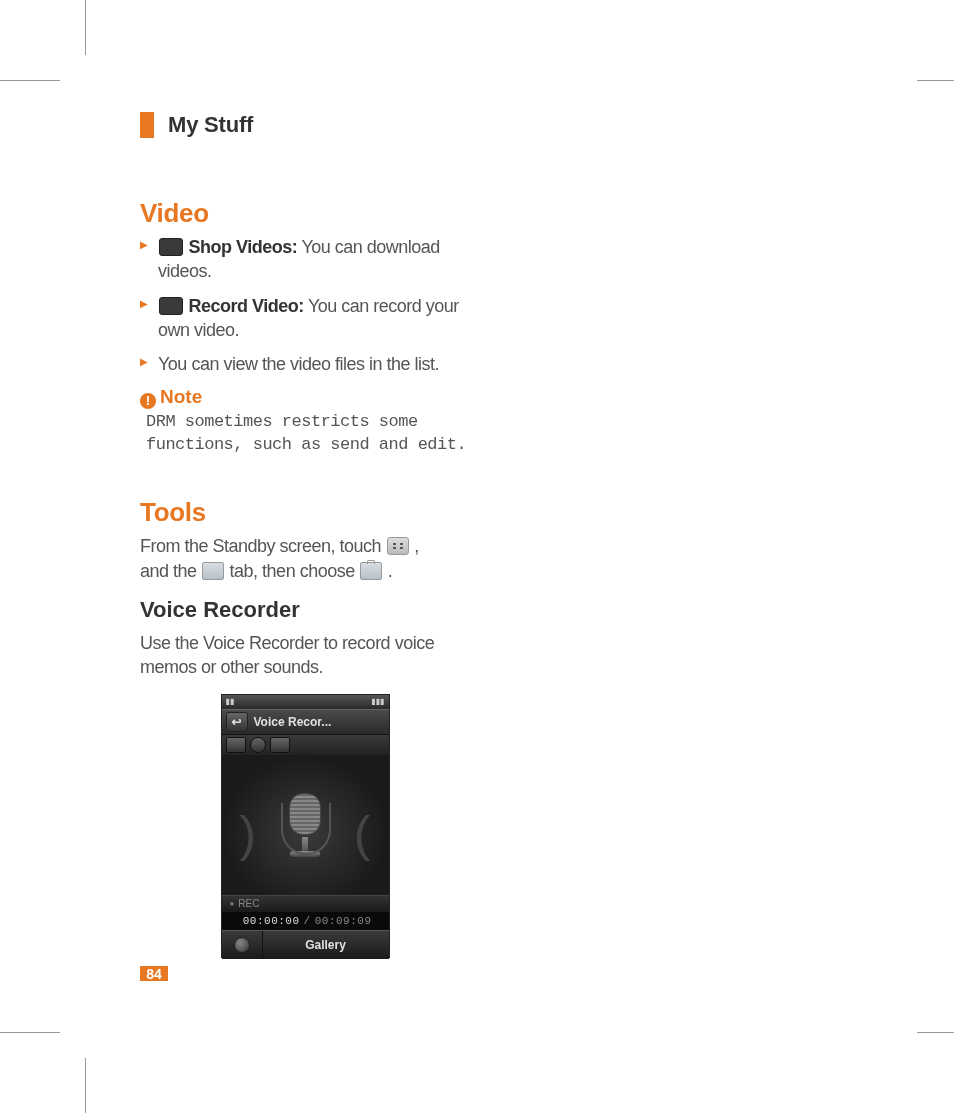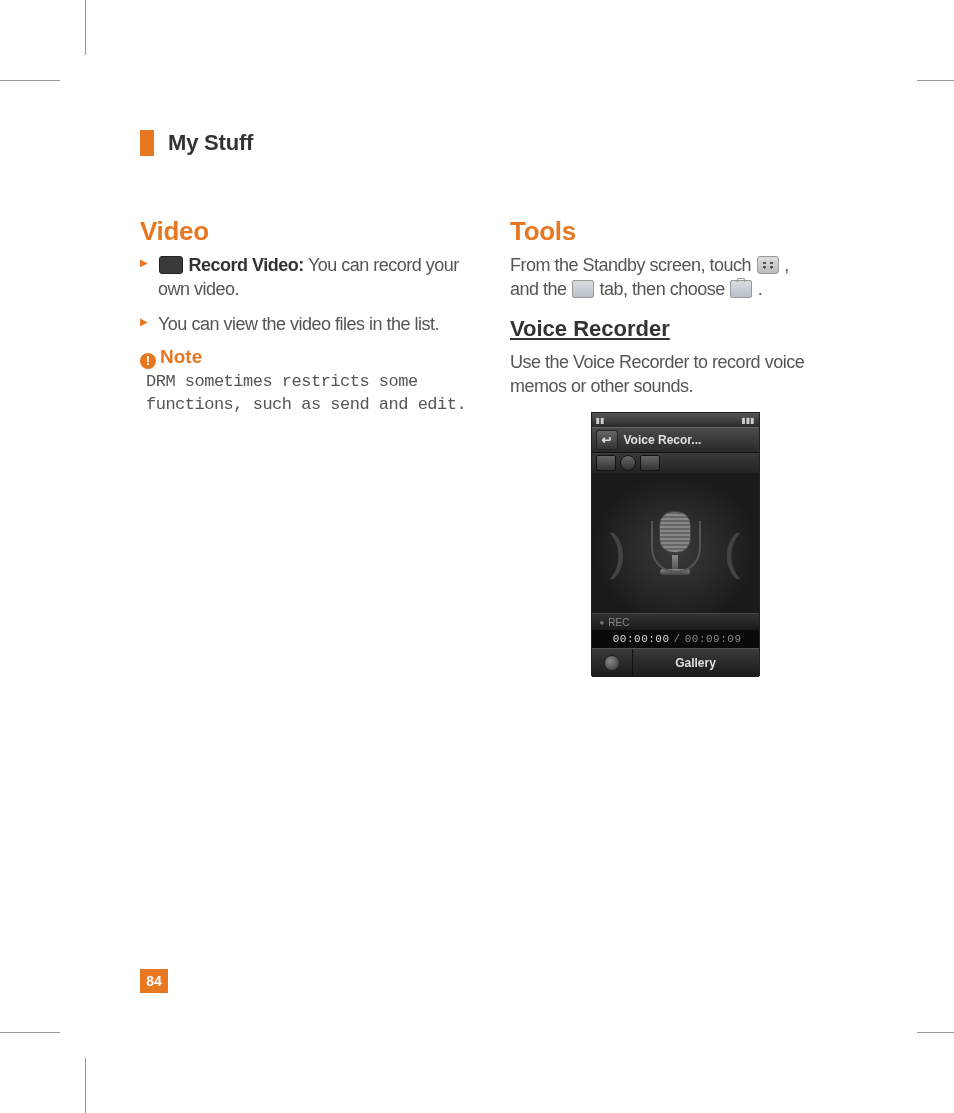--- a/index.html
+++ b/index.html
@@ -15,21 +15,21 @@
   .crop-top-h { position: absolute; top: 80px; left: 0; width: 60px; border-top: 1px solid #999; }
   .crop-top-v { position: absolute; top: 0; left: 85px; height: 55px; border-left: 1px solid #999; }
   .crop-right-h { position: absolute; top: 80px; right: 0; width: 37px; border-top: 1px solid #999; }
   .crop-bot-h { position: absolute; bottom: 80px; left: 0; width: 60px; border-top: 1px solid #999; }
   .crop-bot-v { position: absolute; bottom: 0; left: 85px; height: 55px; border-left: 1px solid #999; }
   .crop-botr-h { position: absolute; bottom: 80px; right: 0; width: 37px; border-top: 1px solid #999; }
 
   .page {
     position: absolute;
     left: 140px;
-    top: 130px;
+    top: 112px;
     width: 720px;
   }
   .header {
     display: flex;
     align-items: center;
     margin-bottom: 60px;
   }
   .header-bar {
     width: 14px;
     height: 26px;
@@ -40,20 +40,21 @@
     font-family: "Arial Narrow", Arial, sans-serif;
     font-stretch: condensed;
     font-weight: bold;
     font-size: 22px;
     color: #333;
     letter-spacing: -0.2px;
   }
   .columns {
     display: flex;
     gap: 40px;
+    flex-direction: column;
   }
   .col {
     width: 330px;
     font-family: "Helvetica Neue", Arial, sans-serif;
   }
   h2.section {
     color: #e87722;
     font-family: "Arial Narrow", Arial, sans-serif;
     font-stretch: condensed;
     font-weight: bold;
@@ -61,21 +62,20 @@
     margin: 0 0 6px 0;
     letter-spacing: -0.3px;
   }
   h3.sub {
     color: #333;
     font-family: "Arial Narrow", Arial, sans-serif;
     font-stretch: condensed;
     font-weight: bold;
     font-size: 22px;
     margin: 14px 0 8px 0;
-    text-decoration: underline;
   }
   p.body, li.body {
     font-family: "Helvetica Neue", Arial, sans-serif;
     font-stretch: condensed;
     font-size: 18px;
     line-height: 1.35;
     color: #555;
     margin: 0 0 10px 0;
     letter-spacing: -0.5px;
   }
@@ -356,23 +356,23 @@
     font-weight: bold;
     border-left: 1px solid #111;
     height: 100%;
     display:flex;align-items:center;justify-content:center;
     background: linear-gradient(#3a3a3a,#1a1a1a);
   }
 
   .page-number {
     position: absolute;
     left: 140px;
-    bottom: 120px;
+    bottom: 132px;
     width: 28px;
-    height: 24px;
+    height: 15px;
     background: #e87722;
     color: #fff;
     font-weight: bold;
     font-size: 14px;
     display: flex;
     align-items: center;
     justify-content: center;
     font-family: "Arial Narrow", Arial, sans-serif;
   }
 </style>
@@ -390,20 +390,24 @@
   <div class="header">
     <div class="header-bar"></div>
     <div class="header-title">My Stuff</div>
   </div>
 
   <div class="columns">
 
     <div class="col">
       <h2 class="section">Video</h2>
       <ul class="bullets">
+        <li>
+          <span class="inline-icon dark"></span>
+          <span class="bold">Shop Videos:</span><span> You can download videos.</span>
+        </li>
         <li>
           <span class="inline-icon dark"></span>
           <span class="bold">Record Video:</span><span> You can record your own video.</span>
         </li>
         <li>
           <span>You can view the video files in the list.</span>
         </li>
       </ul>
       <div class="note-head">
         <span class="bang">!</span><span>Note</span>

